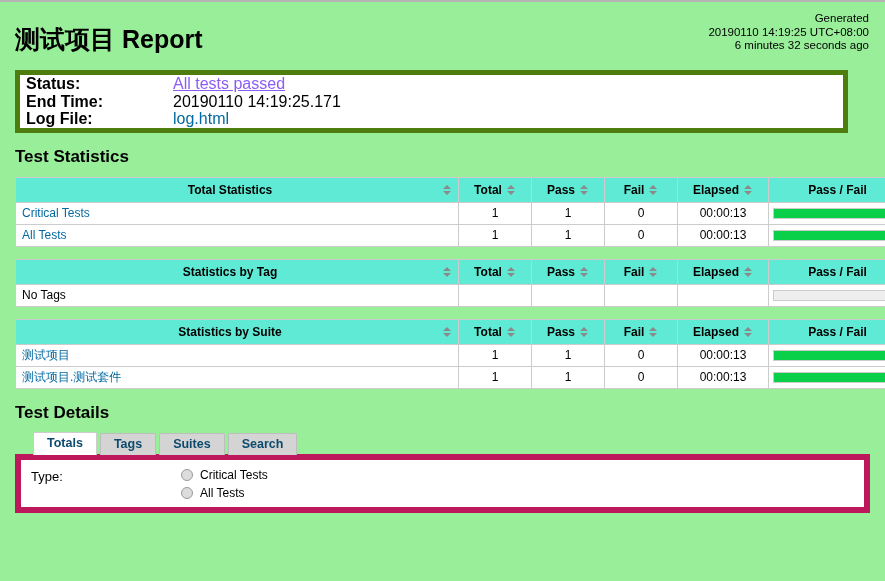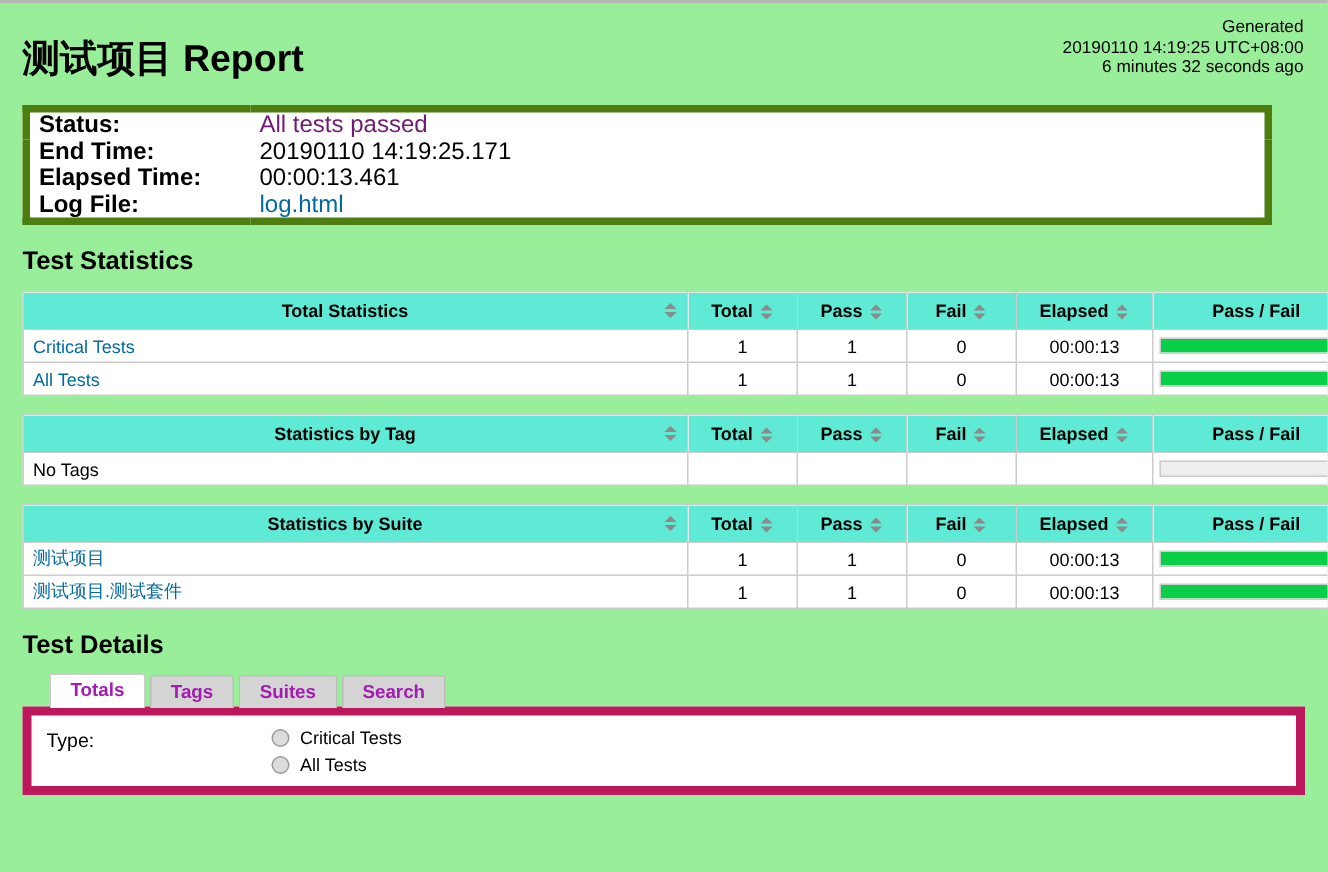--- a/index.html
+++ b/index.html
@@ -69,21 +69,21 @@
     padding: 1px 6px;
     vertical-align: top;
     line-height: 15.5px;
     border: none;
   }
   .summary-table td.label {
     font-weight: bold;
     width: 135px;
     white-space: nowrap;
   }
-  .status-pass { color: #701a75; }
+  .status-pass { color: #8b5cf6; text-decoration: underline; }
   a.link {
     color: #0369a1;
     text-decoration: none;
     cursor: pointer;
   }
 
   
   .stats-table {
     width: 833px;
     border-collapse: collapse;
@@ -177,21 +177,21 @@
     z-index: 2;
   }
   .tab {
     background: #d4d4d4;
     border: 1px solid #bdbdbd;
     border-bottom: none;
     padding: 3px 13px 3px 13px;
     margin-right: 3px;
     font-size: 12.5px;
     font-weight: bold;
-    color: #a21caf;
+    color: #0c4a6e;
     cursor: pointer;
     border-radius: 2px 2px 0 0;
     line-height: 15px;
   }
   .tab.active {
     background: #ffffff;
     border-color: #cccccc;
     padding-bottom: 4px;
   }
   .tab-panel {
@@ -248,24 +248,20 @@
 
   <table class="summary-table">
     <tbody>
         <tr>
           <td class="label">Status:</td>
           <td><span class="status-pass">All tests passed</span></td>
         </tr>
         <tr>
           <td class="label">End Time:</td>
           <td><span>20190110 14:19:25.171</span></td>
-        </tr>
-        <tr>
-          <td class="label">Elapsed Time:</td>
-          <td><span>00:00:13.461</span></td>
         </tr>
         <tr>
           <td class="label">Log File:</td>
           <td><a class="link">log.html</a></td>
         </tr>
       </tbody>
   </table>
 
   <h2 class="section-title">Test Statistics</h2>
   <div id="stats-tables">

